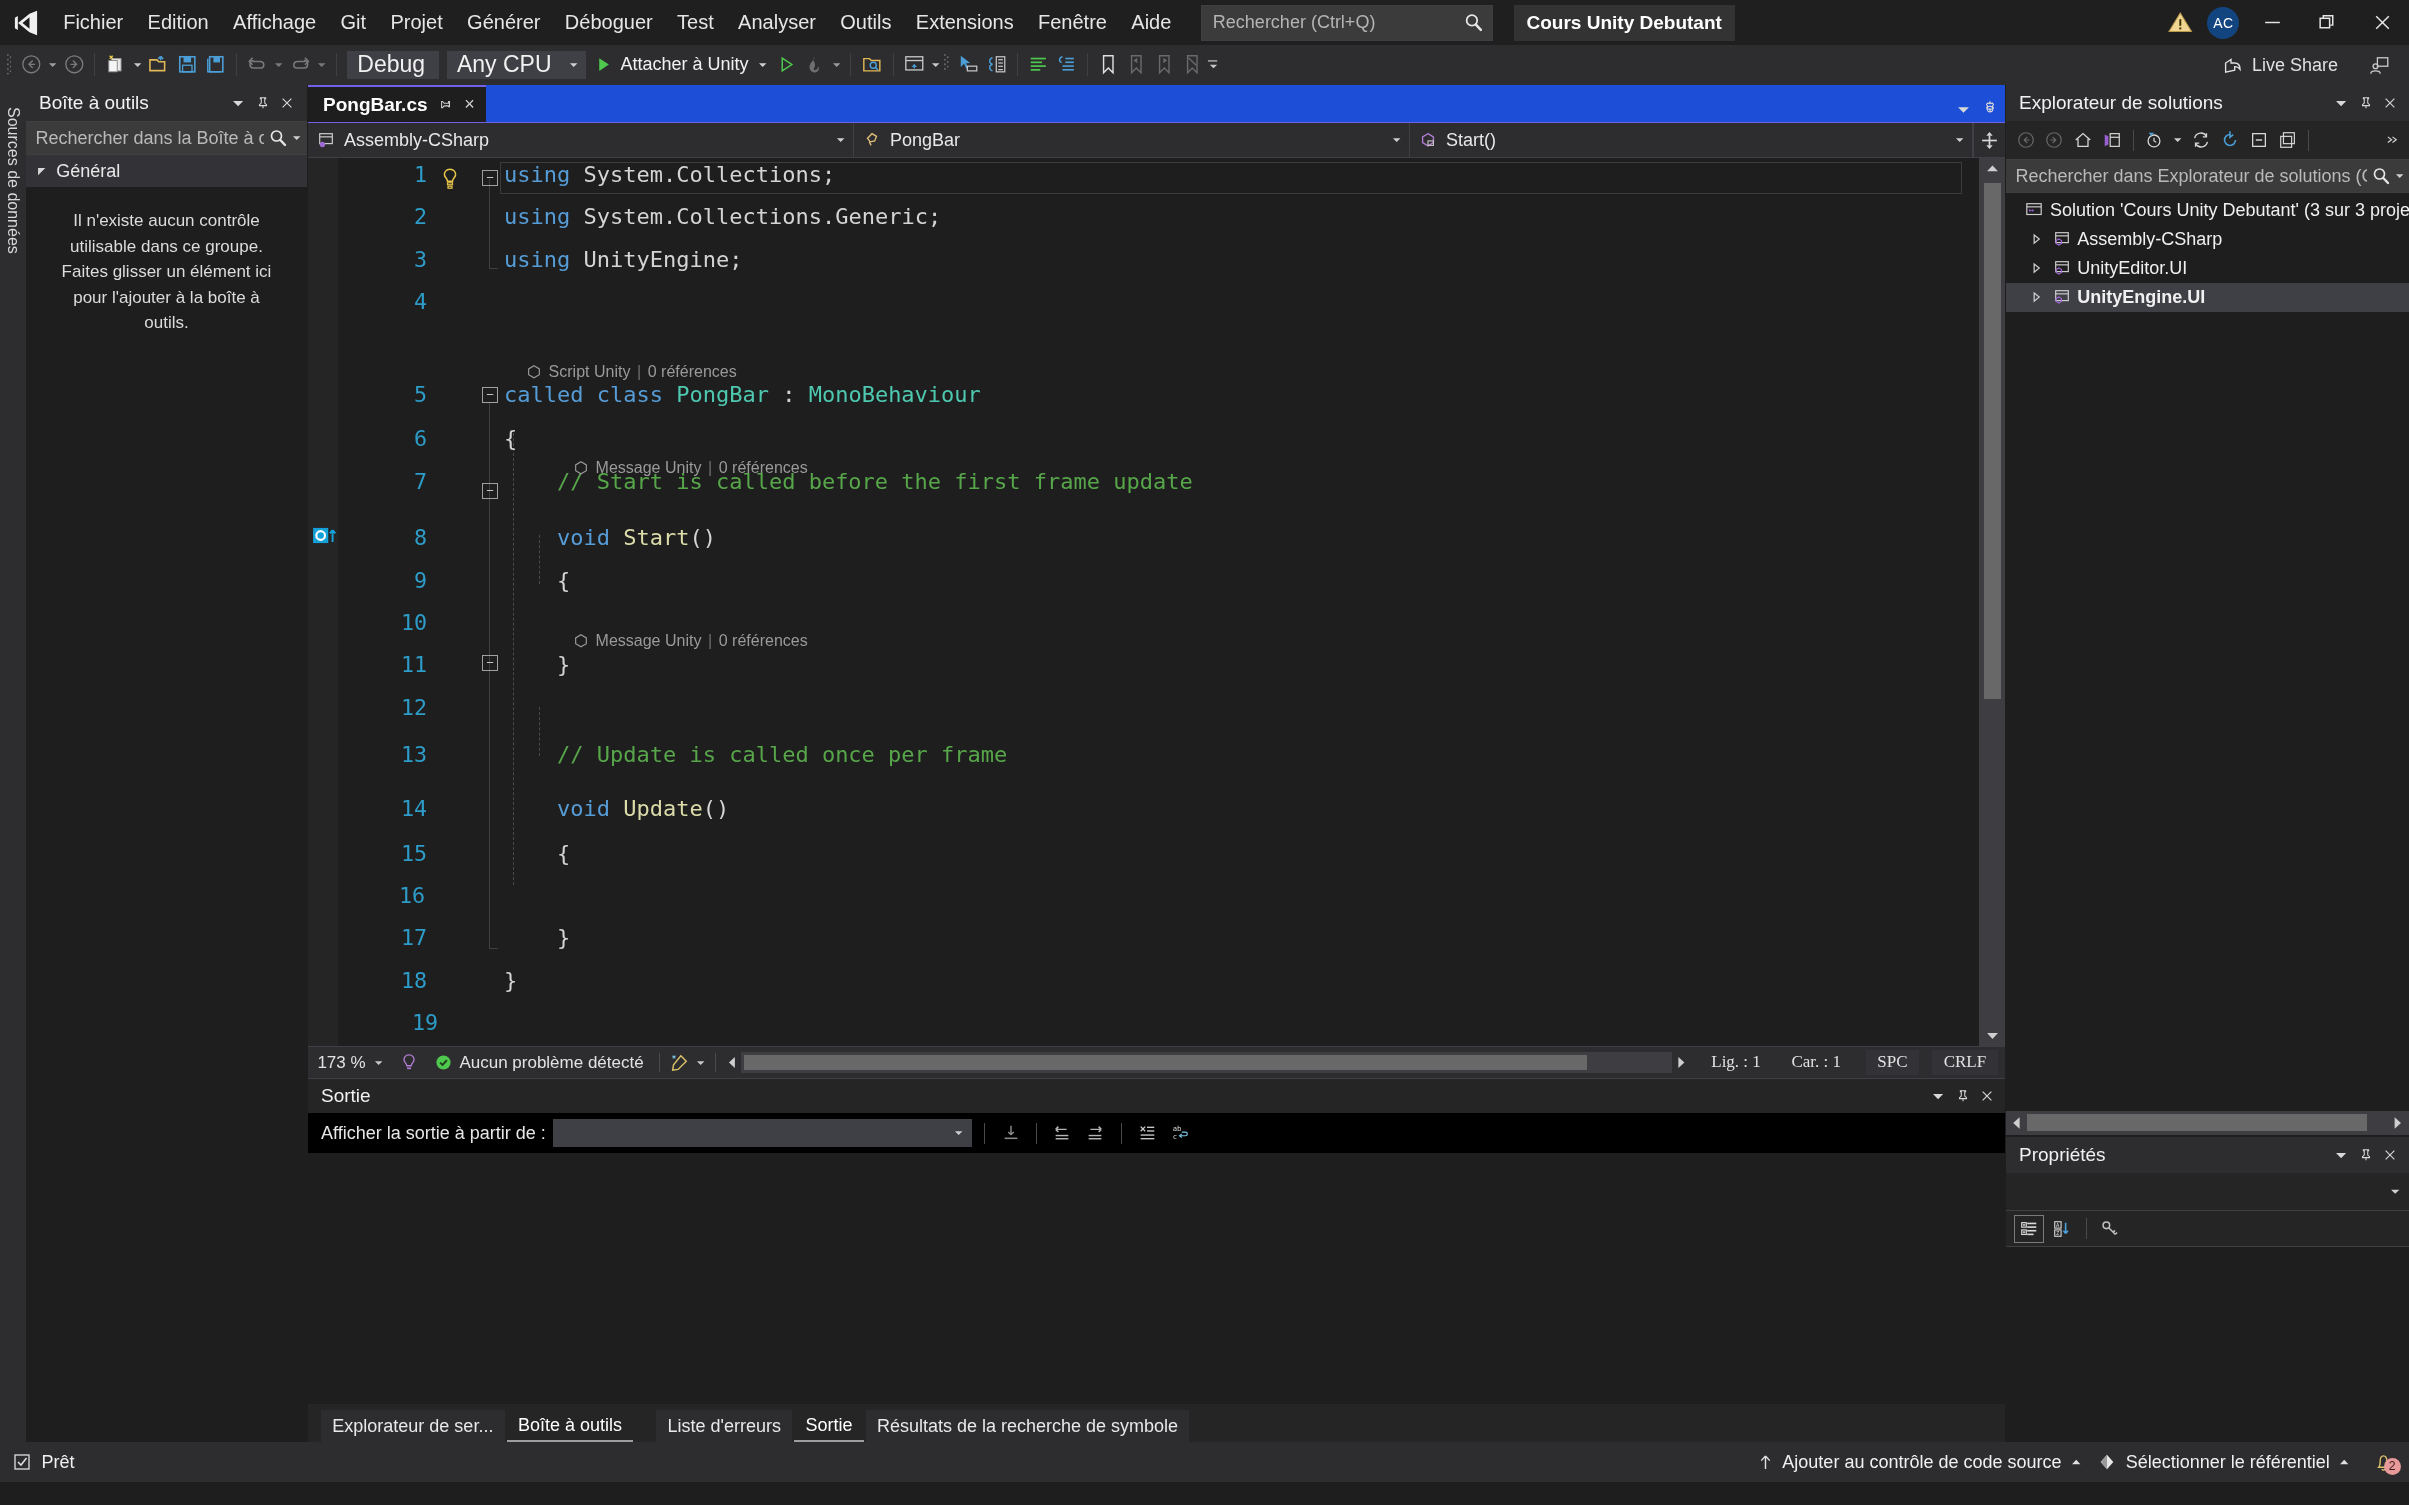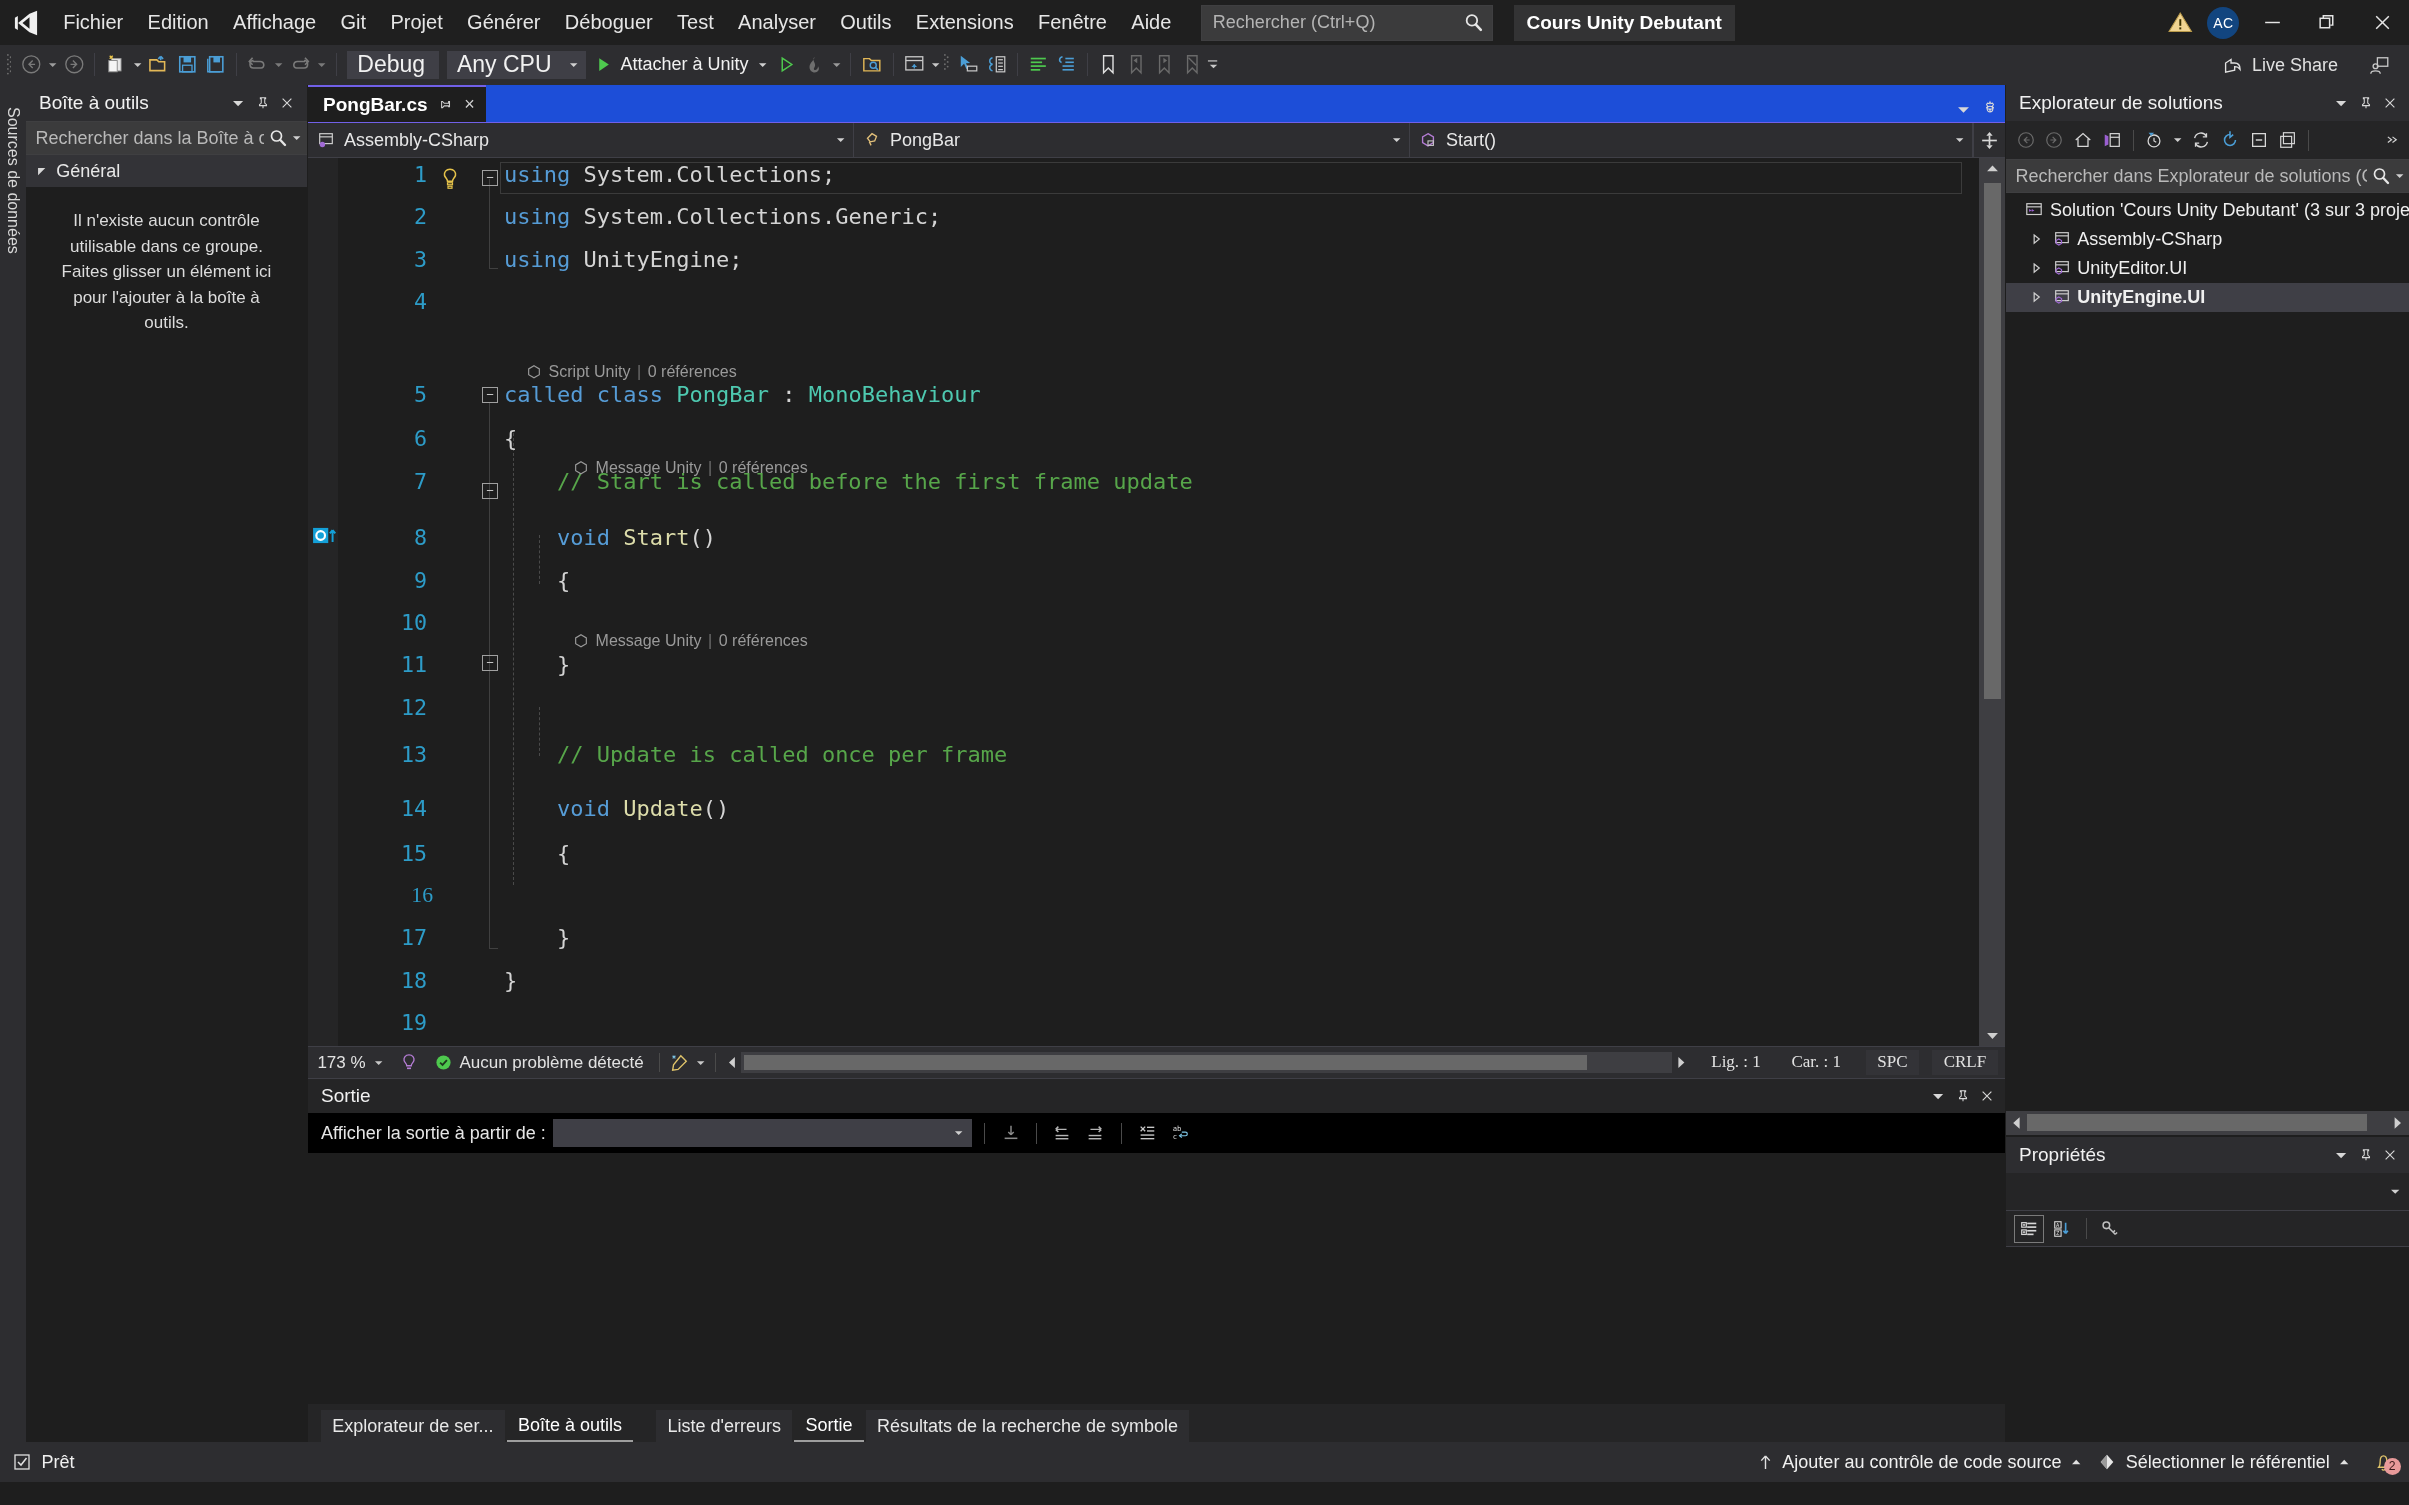--- a/index.html
+++ b/index.html
@@ -717,27 +717,27 @@
             <div class="ln" style="top: 494px; left: 38px;">11</div>
             <div class="cline" style="top: 494px; left: 166px;"><span class="p">    }</span></div>
             <div class="ln" style="top: 537px; left: 38px;">12</div>
             <div class="cline" style="top: 537px; left: 166px;"></div>
             <div class="ln" style="top: 584px; left: 38px;">13</div>
             <div class="cline" style="top: 584px; left: 166px;"><span class="c">    // Update is called once per frame</span></div>
             <div class="ln" style="top: 638px; left: 38px;">14</div>
             <div class="cline" style="top: 638px; left: 166px;"><span class="p">    </span><span class="k">void </span><span class="m">Update</span><span class="p">()</span></div>
             <div class="ln" style="top: 683px; left: 38px;">15</div>
             <div class="cline" style="top: 683px; left: 166px;"><span class="p">    {</span></div>
-            <div class="ln" style="top: 725px; left: 44px; font-family: Liberation Serif, serif;">16</div>
+            <div class="ln" style="top: 725px; left: 36px;">16</div>
             <div class="cline" style="top: 725px; left: 166px;"></div>
             <div class="ln" style="top: 767px; left: 38px;">17</div>
             <div class="cline" style="top: 767px; left: 166px;"><span class="p">    }</span></div>
             <div class="ln" style="top: 810px; left: 38px;">18</div>
             <div class="cline" style="top: 810px; left: 166px;"><span class="p">}</span></div>
-            <div class="ln" style="top: 852px; left: 38px;">19</div>
+            <div class="ln" style="top: 852px; left: 49px;">19</div>
             <div class="cline" style="top: 852px; left: 166px;"></div>
           </div>
 
         <div class="fold" style="left:144px; top:12.2px;">−</div>
         <div class="fold" style="left:144px; top:229px;">−</div>
         <div class="fold" style="left:144px; top:325px;">−</div>
         <div class="fold" style="left:144px; top:497px;">−</div>
 
         <div style="position:absolute; left:102px; top:9.4px;">
           <svg viewBox="0 0 20 24" width="20" height="24.5">

